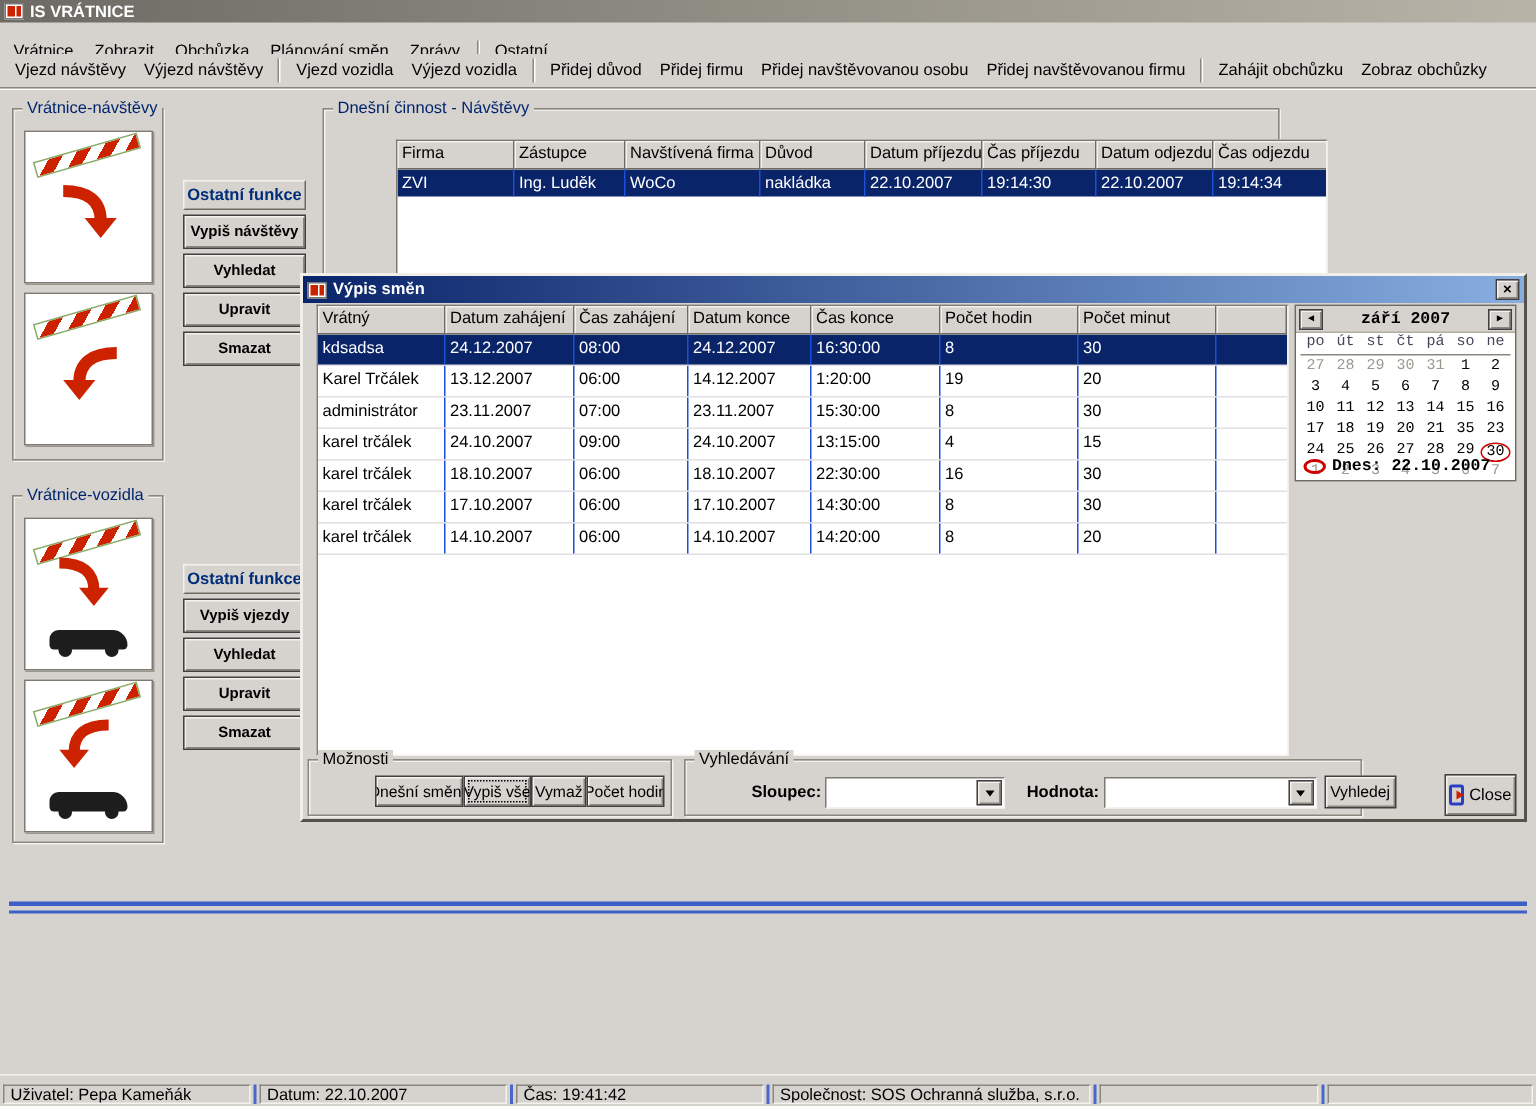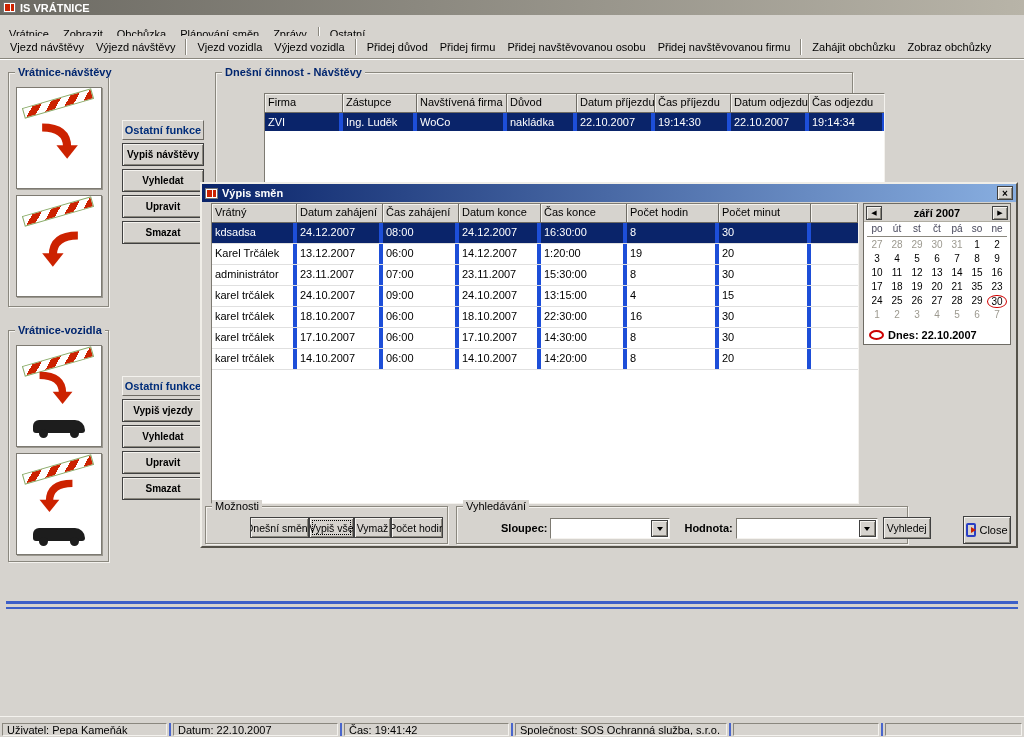--- a/index.html
+++ b/index.html
@@ -7,21 +7,21 @@
   body { position:relative; background:#d6d3ce; font-family:"Liberation Sans",sans-serif; font-size:11px; color:#000; overflow:hidden; }
 
   
   .btn3d { background:#d6d3ce; border:1px solid #404040;
            box-shadow:inset 1px 1px 0 #f4f2ee, inset -1px -1px 0 #8a877e;
            display:inline-flex; align-items:center; justify-content:center; }
   .sunkenw { background:#fff; border:1px solid; border-color:#7d7a72 #f4f2ee #f4f2ee #7d7a72; }
   .grp { position:absolute; border:1px solid #8a877e;
          box-shadow:inset 1px 1px 0 #f4f2ee, 1px 1px 0 #f4f2ee; }
   .grp > .legend { position:absolute; top:-7px; left:6px; background:#d6d3ce; padding:0 3px;
-                   font-weight:bold; color:#00256e; white-space:nowrap; }
+                   font-weight:normal; color:#00256e; white-space:nowrap; }
   .grp > .legend.plain { color:#000; font-weight:normal; }
 
   
   .app-titlebar { position:absolute; left:0; top:0; right:0; height:15px;
     background:linear-gradient(90deg,#6c6a63,#b8b4a8); color:#fff; font-weight:bold;
     display:flex; align-items:center; gap:4px; padding:0 3px; }
   .app-icon { width:13px; height:11px; background:#fff; border:1px solid #777; position:relative; overflow:hidden; flex:none; }
   .app-icon::before { content:""; position:absolute; left:1px; top:1px; right:5px; bottom:1px; background:#cc2200; }
   .app-icon::after  { content:""; position:absolute; right:1px; top:1px; width:3px; bottom:1px; background:#cc2200; }
 
@@ -59,21 +59,21 @@
   .fp-head { height:20px; display:flex; align-items:center; justify-content:center;
              font-weight:bold; color:#002d7a; background:#d6d3ce;
              border:1px solid; border-color:#f4f2ee #6e6b64 #6e6b64 #f4f2ee; }
   .fbtn { display:flex; width:100%; height:23px; margin-top:3px; font-weight:bold; font-size:10px;
           white-space:nowrap; overflow:hidden; }
 
   
   .row { display:flex; }
   .th { background:#d6d3ce; border-right:1px solid #6e6b64; border-bottom:1px solid #6e6b64;
         box-shadow:inset 1px 1px 0 #f4f2ee; padding:2px 3px; white-space:nowrap; overflow:hidden; flex:none; }
-  .td { padding:3px 3px 8px; white-space:nowrap; overflow:hidden; border-right:4px solid #1d4ed8; flex:none; }
+  .td { padding:3px 3px 8px; white-space:nowrap; overflow:hidden; border-right:1px solid #1d4ed8; flex:none; }
   .selected { background:#0a246a; color:#fff; }
 
   
   .grp-activity { left:215px; top:72px; width:638px; height:252px; }
   .vtable { position:absolute; left:6px; top:20px; width:621px; height:152px; overflow:hidden;margin-left:42px; }
   .vrow { height:18px; width:100%; }
   .vrow.head { height:19px; }
   .vcols>:nth-child(1){width:78px} .vcols>:nth-child(2){width:74px} .vcols>:nth-child(3){width:90px}
   .vcols>:nth-child(4){width:70px} .vcols>:nth-child(5){width:78px} .vcols>:nth-child(6){width:76px}
   .vcols>:nth-child(7){width:78px} .vcols>:nth-child(8){width:77px}
@@ -88,22 +88,22 @@
   .dlg-close { width:16px; height:14px; font-size:10px; font-weight:bold; line-height:11px; padding:0; }
 
   .shift-table { position:absolute; left:9px; top:19px; width:648px; height:301px; overflow:hidden; }
   .srow { height:21px; width:100%; border-bottom:1px solid #e0e0e0; }
   .srow.head { height:19px; border-bottom:none; }
   .scols>:nth-child(1){width:85px} .scols>:nth-child(2){width:86px} .scols>:nth-child(3){width:76px}
   .scols>:nth-child(4){width:82px} .scols>:nth-child(5){width:86px} .scols>:nth-child(6){width:92px}
   .scols>:nth-child(7){width:92px} .scols>:nth-child(8){width:auto; flex:1;}
 
   
-  .cal { position:absolute; left:661px; top:19px; width:148px; height:142px; background:#fff;
-         border:1px solid #6e6b64; }
+  .cal { position:absolute; left:661px; top:19px; width:148px; height:118px; background:#fff;
+         border:1px solid #6e6b64;font-family:Liberation Mono, monospace; }
   .cal-nav { height:18px; background:#d6d3ce; border-bottom:1px solid #b0ada2; display:flex;
              align-items:center; padding:0 2px; }
   .cal-arrow { width:16px; height:14px; font-size:7px; padding:0; flex:none; }
   .cal-month { flex:1; text-align:center; font-weight:bold; }
   .cal-dow { display:grid; grid-template-columns:repeat(7,20px); justify-content:center;
              height:14px; font-size:10px; color:#46465a; text-align:center;
              border-bottom:1px solid #8a877e; margin:1px 3px 0; }
   .cal-grid { display:grid; grid-template-columns:repeat(7,20px); grid-auto-rows:14px;
               justify-content:center; font-size:10px; text-align:center; margin:1px 3px 0; }
   .cal-day { line-height:14px; }

